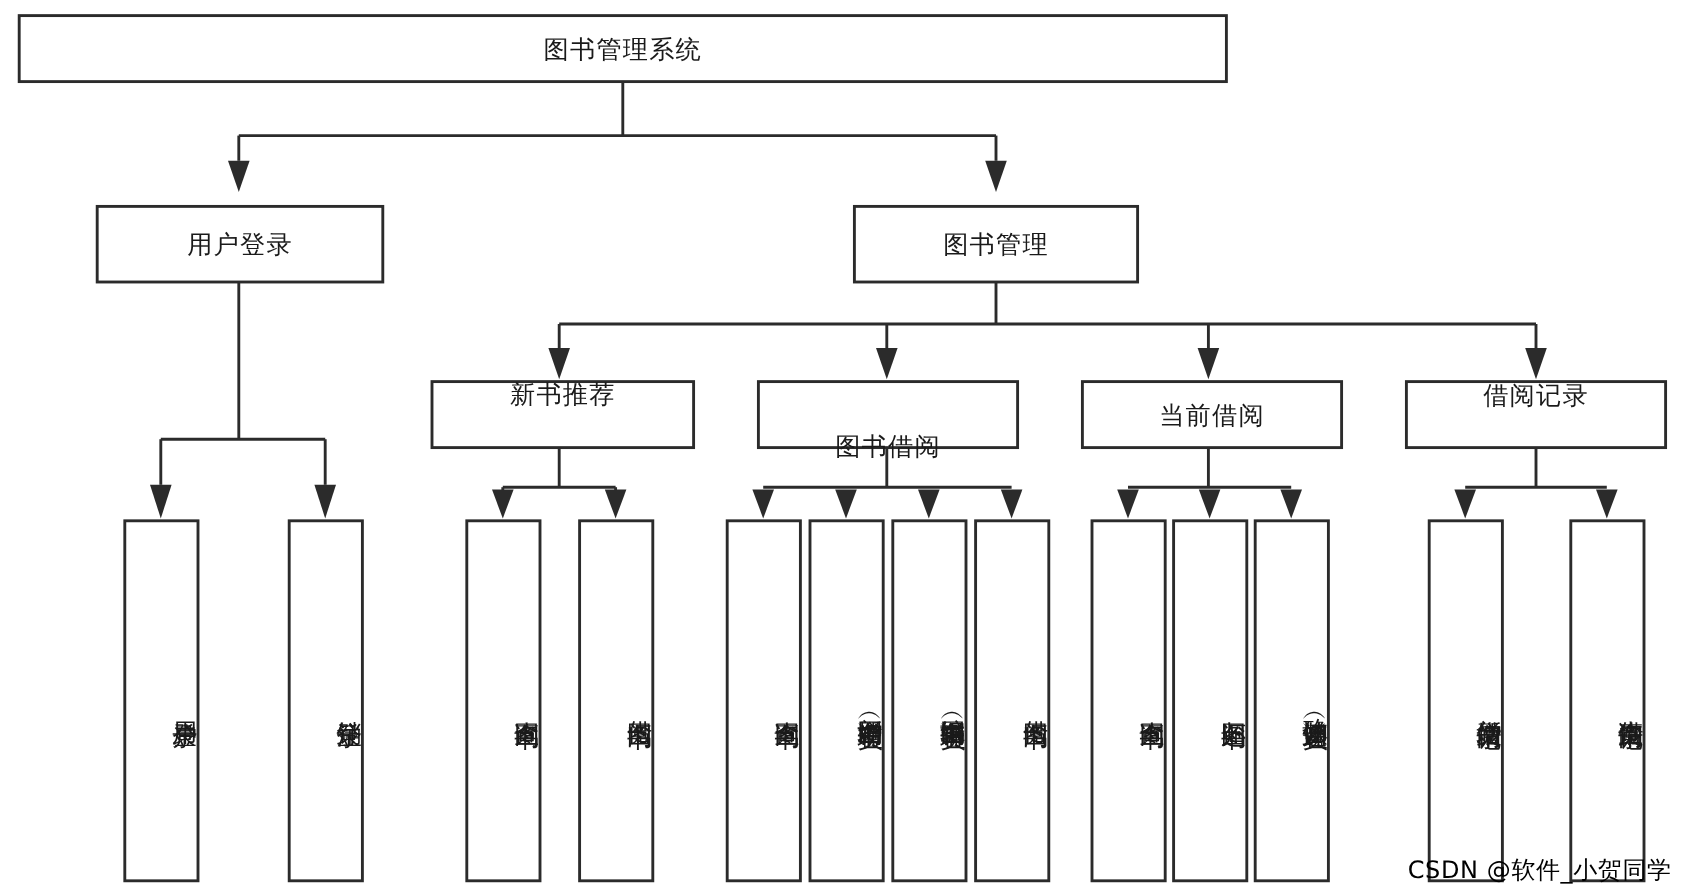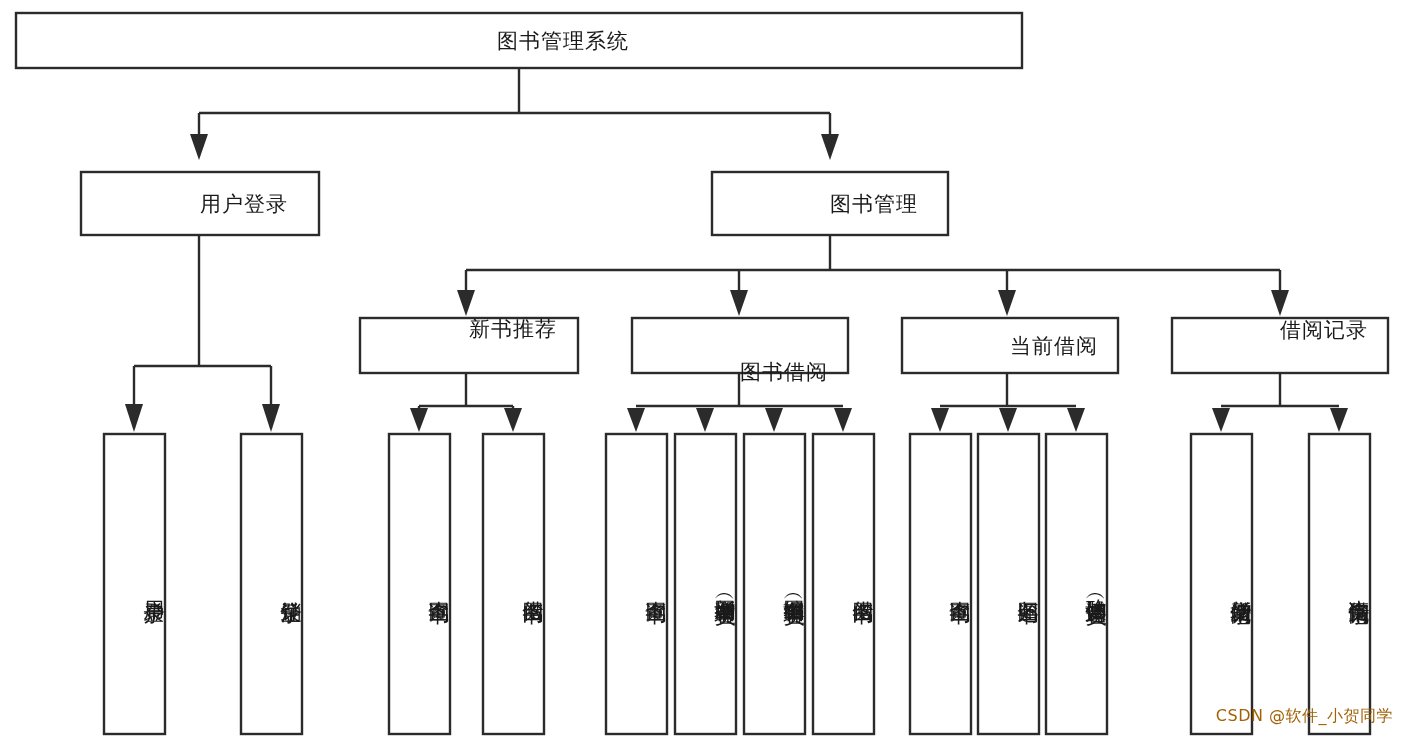--- a/index.html
+++ b/index.html
@@ -58,28 +58,27 @@
   .hlabel-wrap {
     position: absolute;
     display: flex;
     align-items: center;
     justify-content: center;
     font-size: 21px;
     color: #1a1a1a;
     letter-spacing: 1px;
     white-space: nowrap;
     pointer-events: none;
-    padding-left: 44px;
   }
   .watermark {
     position: absolute;
     right: 12px;
-    bottom: 20px;
-    font-size: 16px;
-    color: #a16207;
+    bottom: 8px;
+    font-size: 20px;
+    color: #000000;
     letter-spacing: 0.5px;
     white-space: nowrap;
     pointer-events: none;
   }
 </style>
 </head>
 <body>
 
 <div id="diagram-root">
 

